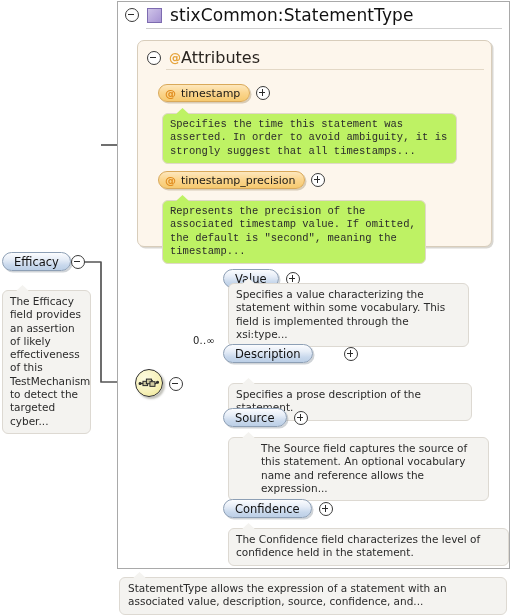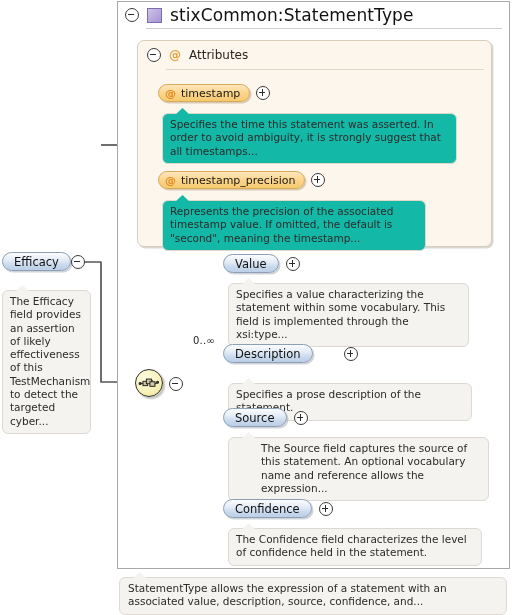--- a/index.html
+++ b/index.html
@@ -112,22 +112,22 @@
     width: 318px; height: 1px;
     background: #e3d8c6;
   }
   .at-sign {
     color: #e6a33a;
     font-size: 12px;
     margin-left: 8px;
     font-weight: bold;
   }
   #attrs-label {
-    margin-left: 8px;
-    font-size: 12px;
+    margin-left: 0;
+    font-size: 16px;
     color: #2a2520;
   }
 
   
   .attr-row {
     position: absolute;
     display: flex;
     align-items: center;
   }
   .attr-pill {
@@ -157,21 +157,21 @@
     position: absolute;
     background: #f4f3f0;
     border: 1px solid #ddd9d2;
     border-radius: 6px;
     padding: 4px 7px 5px 7px;
     font-size: 10.5px;
     line-height: 13.3px;
     color: #2b2b2b;
     box-sizing: border-box;
   }
-  .doc.onorange { background: #14b8a6; border-color: #e0d8c8; }
+  .doc.onorange { background: #bef264; border-color: #e0d8c8; font-family: Liberation Mono, monospace; }
   
   .doc::before {
     content: "";
     position: absolute;
     top: -6px;
     left: 13px;
     width: 11px; height: 6px;
     background: inherit;
     border-left: 1px solid #ddd9d2;
     border-right: 1px solid #ddd9d2;
@@ -342,21 +342,21 @@
         <path d="M20.4 15.1 L22.6 13.4" stroke-width="1.4"></path>
         <circle cx="23.2" cy="13.1" r="1.1" fill="#2b2b2b"></circle>
         <circle cx="4.4" cy="14.5" r="1.1" fill="#2b2b2b"></circle>
       </g>
     </svg>
   </div>
   <div id="seq-toggle" style="left:51px; top:375px;">
     <span class="toggle"></span>
   </div>
 
-  <div class="el-row" style="left:105px; top:252px;">
+  <div class="el-row" style="left:105px; top:267px;">
     <span class="el-pill">Value</span>
     <span class="toggle plus"></span>
   </div>
   <div class="doc" style="left:110px; top:281px; width:241px;">Specifies a value characterizing the statement within some vocabulary.
 This field is implemented through the xsi:type...</div>
 
   <div id="card-label" style="position:absolute; left:75px; top:333px;">0..∞</div>
   <div class="el-row" style="left:105px; top:342px;gap:24px;">
     <span class="el-pill">Description</span>
     <span class="toggle plus"></span>
@@ -366,17 +366,17 @@
   <div class="el-row" style="left:105px; top:406px;">
     <span class="el-pill">Source</span>
     <span class="toggle plus"></span>
   </div>
   <div class="doc" style="left:110px; top:435px; width:261px;padding-left:32px;">The Source field captures the source of this statement. An optional vocabulary name and reference allows the expression...</div>
 
   <div class="el-row" style="left:105px; top:497px;">
     <span class="el-pill">Confidence</span>
     <span class="toggle plus"></span>
   </div>
-  <div class="doc" style="left:110px; top:526px; width:254px;">The Confidence field characterizes the level of confidence held in the statement.</div>
+  <div class="doc" style="left:110px; top:526px; width:281px;">The Confidence field characterizes the level of confidence held in the statement.</div>
 
 </div>
 
 <div class="doc" id="type-doc">StatementType allows the expression of a statement with an associated value, description, source, confidence, and...</div>
 
 </body></html>

